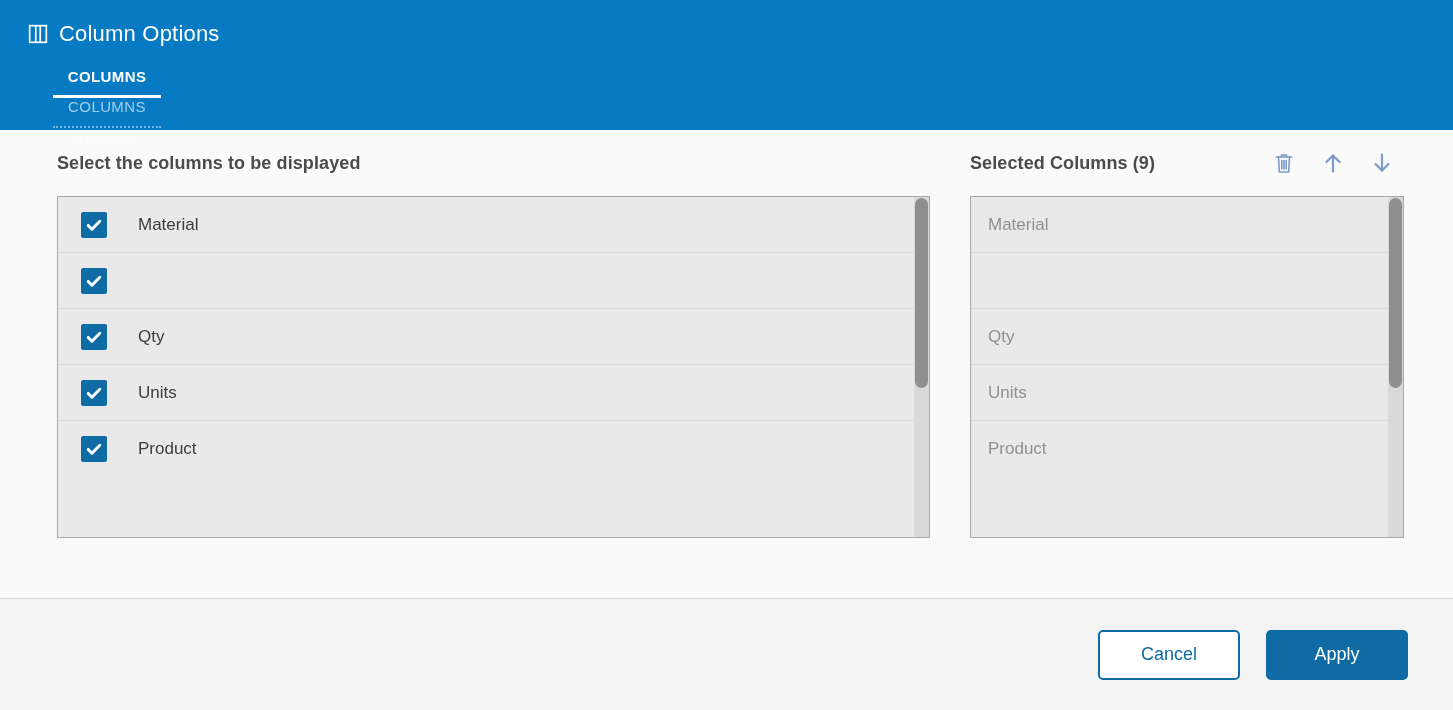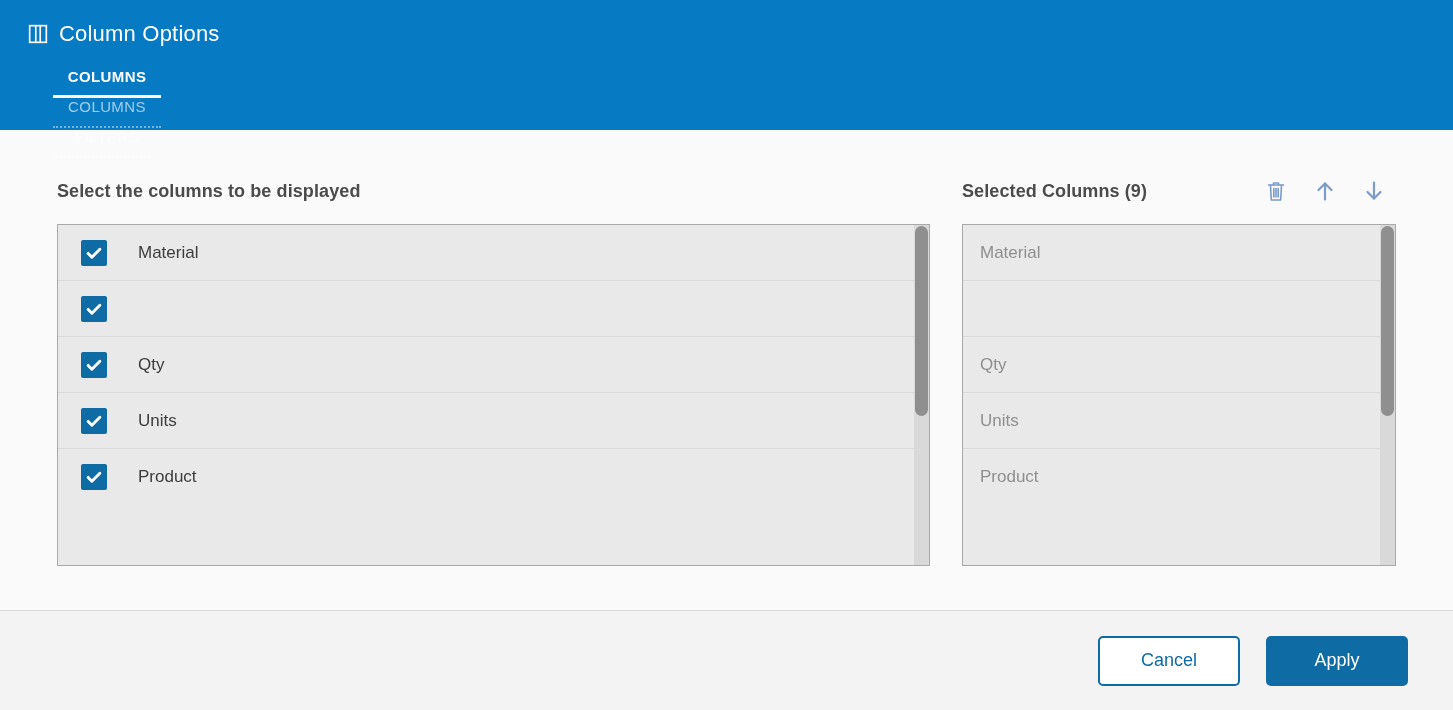--- a/index.html
+++ b/index.html
@@ -21,21 +21,21 @@
   .title-row h1{margin:0;color:#fff;font-size:22px;font-weight:400;letter-spacing:.2px;}
   .col-icon{display:inline-flex;width:20px;height:20px;}
 
   .tabs{display:flex;margin-top:21px;margin-left:25px;flex-direction:column;}
   .tab{width:108px;margin-right:36px;text-align:center;font-size:15px;letter-spacing:.4px;
        color:rgba(255,255,255,.62);padding-bottom:11px;
        border-bottom:2px dotted rgba(255,255,255,.45);cursor:pointer;}
   .tab.active{color:#fff;font-weight:600;border-bottom:3px solid #fff;padding-bottom:10px;}
 
   
-  main{display:flex;gap:32px;padding:48px 57px 0 57px;}
+  main{display:flex;gap:40px;padding:20px 57px 0 57px;}
   .left-col{width:873px;flex:none;}
   .right-col{width:434px;flex:none;}
   .col-head{display:flex;align-items:center;justify-content:space-between;height:26px;margin-bottom:20px;}
   .col-head h2{margin:0;font-size:18px;font-weight:600;color:#4b4b4b;letter-spacing:.1px;}
   .tools{display:flex;align-items:center;gap:25px;padding-right:10px;}
   .tool{width:24px;height:24px;cursor:pointer;display:inline-flex;}
   .tool svg{width:100%;height:100%;}
 
   .panel{position:relative;height:342px;border:1px solid #a9a9a9;background:var(--panel-bg);overflow:hidden;}
   .rows{position:absolute;inset:0 15px 0 0;}
@@ -47,21 +47,21 @@
             display:flex;align-items:center;justify-content:center;cursor:pointer;}
   .checkbox svg{width:20px;height:20px;}
   .row-label{margin-left:31px;font-size:17px;color:#3d3d3d;}
   .row.right .row-label{margin-left:0;color:#8f8f8f;}
 
   .scrollbar{position:absolute;top:0;right:0;bottom:0;width:15px;background:#d9d9d9;}
   .scrollbar .thumb{position:absolute;top:1px;left:1px;width:13px;height:56%;
                     background:#8f8f8f;border-radius:7px;cursor:pointer;}
 
   
-  footer{position:absolute;left:0;right:0;bottom:0;height:100px;background:var(--footer-bg);
+  footer{position:absolute;left:0;right:0;bottom:0;height:112px;background:var(--footer-bg);
          border-top:1px solid #d9d9d9;display:flex;align-items:center;justify-content:flex-end;
          gap:26px;padding-right:45px;}
   .btn{width:142px;height:50px;border-radius:5px;font-size:18px;font-family:inherit;cursor:pointer;}
   .btn-cancel{background:#fff;border:2px solid var(--accent-blue);color:var(--accent-blue);}
   .btn-apply{background:var(--accent-blue);border:none;color:#fff;}
 </style>
 </head>
 <body>
 
 <div class="dialog">

